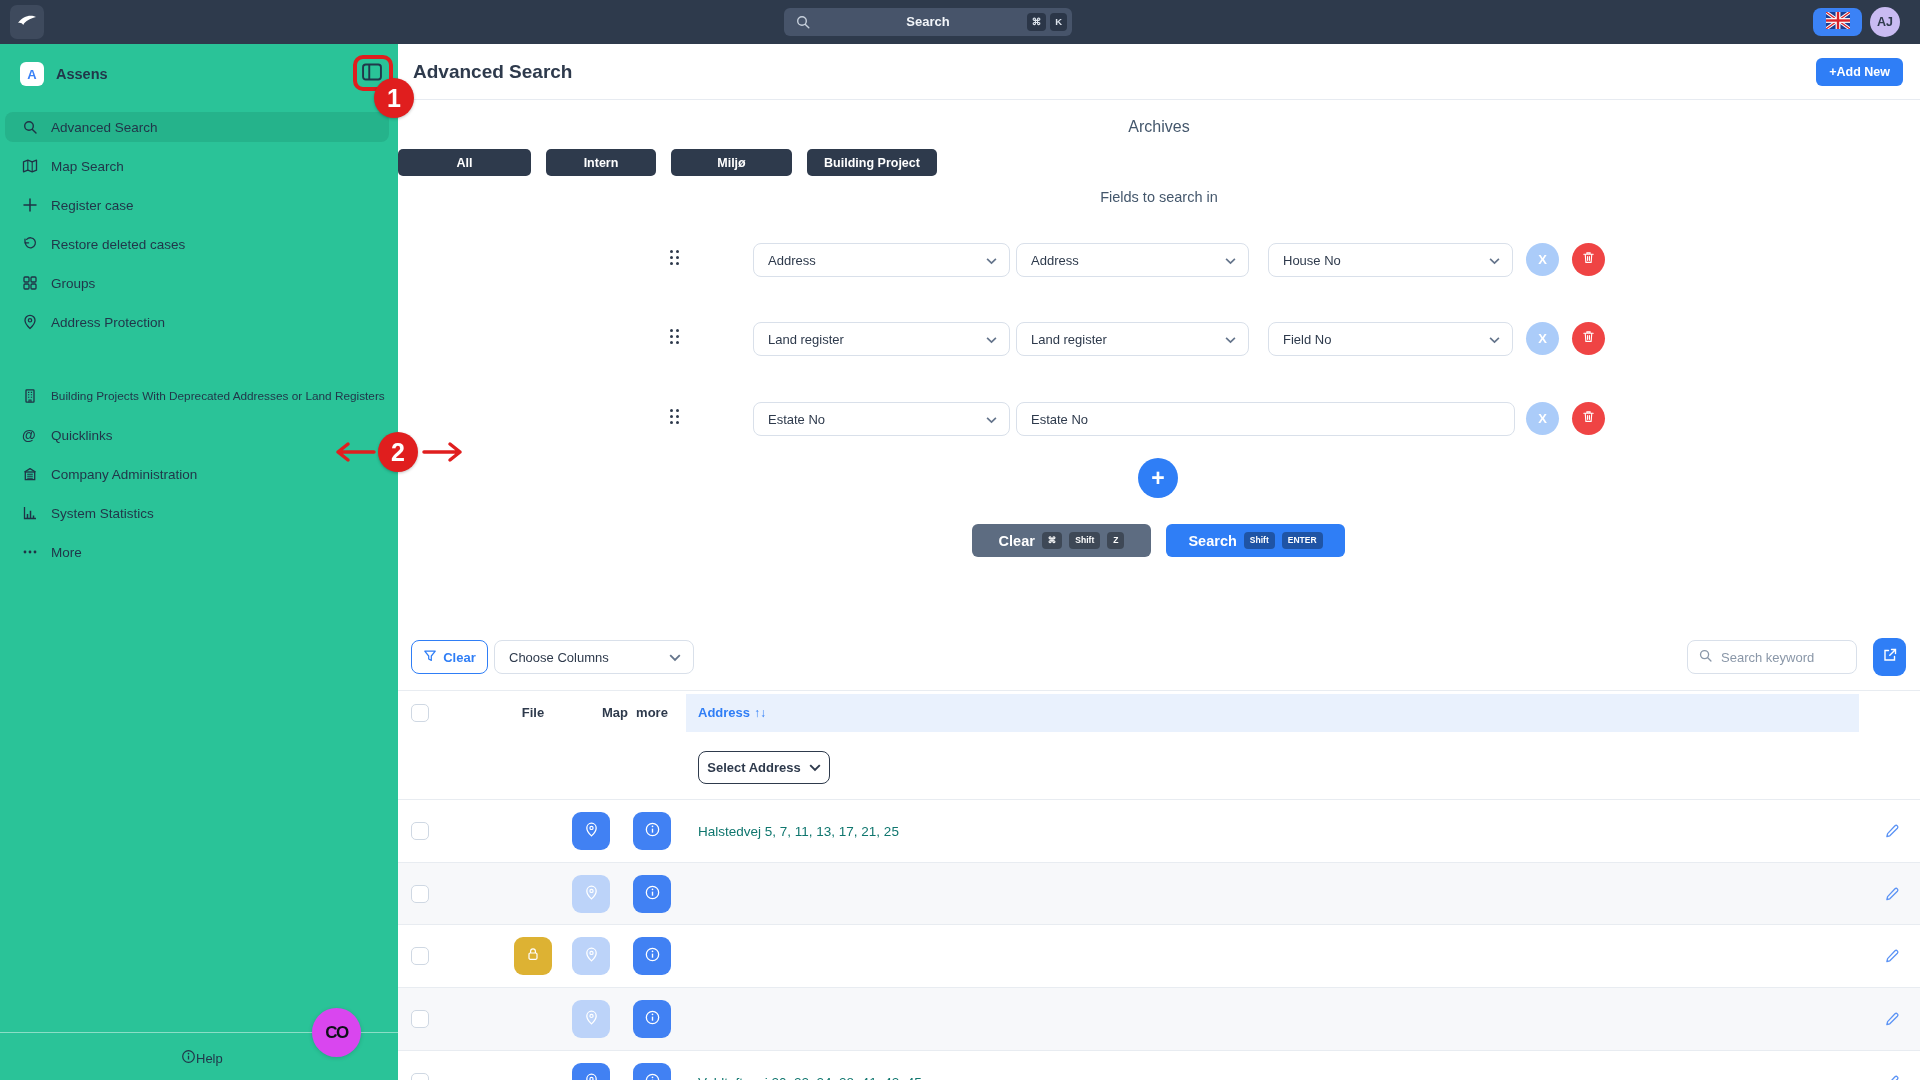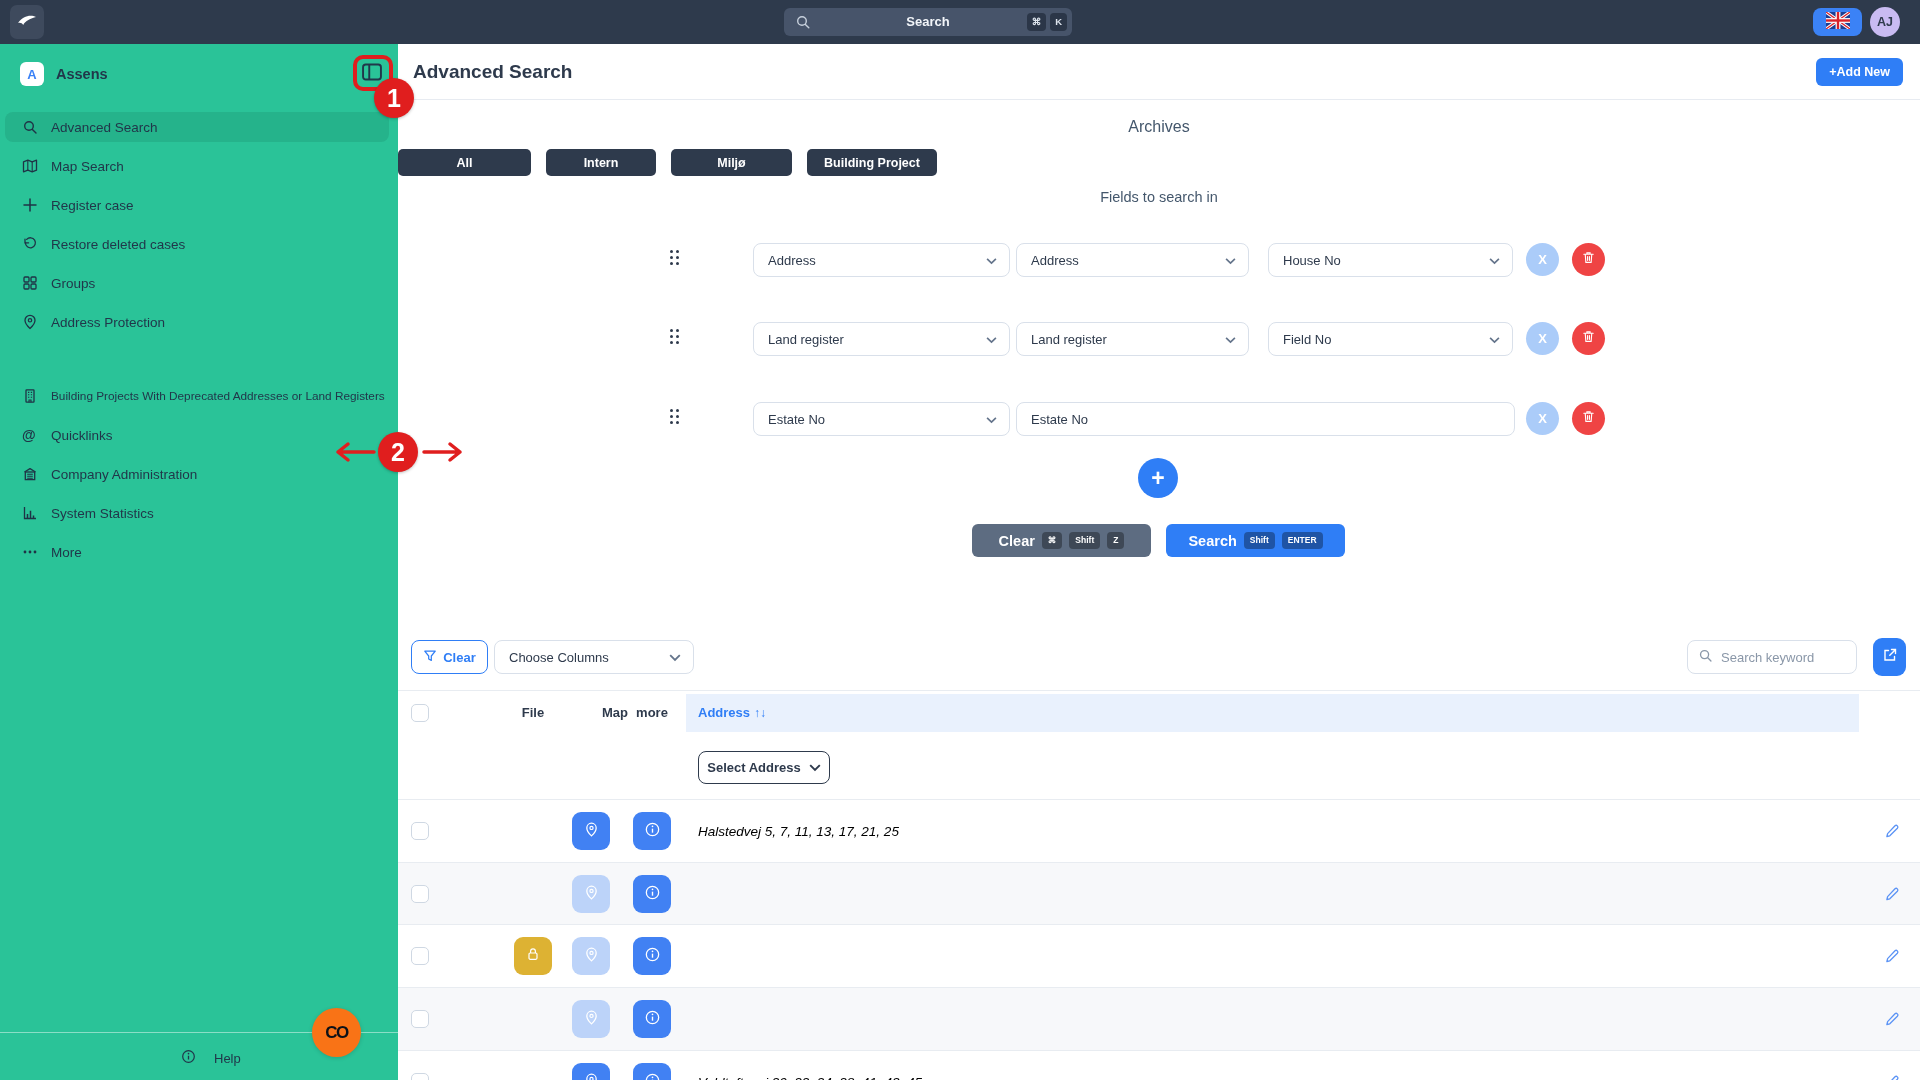--- a/index.html
+++ b/index.html
@@ -34,23 +34,23 @@
   .collapse { position:absolute; left:360px; top:17px; width:26px; height:24px; color:#21374a; }
   .nav { position:absolute; left:5px; top:68px; right:9px; }
   .nitem { height:30px; margin-bottom:9px; display:flex; align-items:center; padding-left:17px;
     border-radius:8px; color:#21374a; font-size:13.5px; white-space:nowrap; }
   .nitem .nicon { width:16px; height:16px; margin-right:13px; flex:0 0 16px; color:#1f3346; }
   .nitem.active { background:rgba(0,40,30,0.10); }
   .nav .nitem:nth-child(7) { font-size:11.8px;margin-top:44px; }
   .glyph-at { font-size:14px; font-weight:bold; line-height:16px; width:16px; text-align:center; }
   .sb-divider { position:absolute; left:0; top:988px; width:100%; height:1px; background:rgba(255,255,255,0.45); }
   .widgetlogo { position:absolute; left:312px; top:964px; width:49px; height:49px; border-radius:50%;
-    background:#f97316; display:flex; align-items:center; justify-content:center;
+    background:#d946ef; display:flex; align-items:center; justify-content:center;
     font-weight:bold; font-size:17px; letter-spacing:-1.5px; color:#0d1117; box-shadow:0 1px 4px rgba(0,0,0,0.15); }
-  .helplink { position:absolute; left:181px; top:1005px; display:flex; align-items:center; gap:18px;
+  .helplink { position:absolute; left:181px; top:1005px; display:flex; align-items:center; gap:0;
     color:#21374a; font-size:13px; }
 
   
   .main { position:absolute; left:398px; top:44px; width:1522px; height:1036px; background:#fff; overflow:hidden; }
   .mheader { position:absolute; left:0; top:0; width:100%; height:56px; border-bottom:1px solid #e7ebf1; background:#fff; }
   .ptitle { position:absolute; left:15px; top:17px; font-size:19px; font-weight:bold; color:#2e3a4c; }
   .addnew { position:absolute; right:17px; top:14px; height:28px; padding:0 13px; border-radius:6px;
     background:#2f7ef6; color:#fff; font-size:12.5px; font-weight:bold;
     display:flex; align-items:center; }
 
@@ -124,21 +124,21 @@
   .trow { position:absolute; left:0; width:100%; height:63px; border-top:1px solid #e8ecf1; background:#fff; }
   .trow.alt { background:#f7f8fa; }
   .t1{ top:755px; } .t2{ top:818px; } .t3{ top:880px; } .t4{ top:943px; } .t5{ top:1006px; }
   .trow .cb { position:absolute; left:13px; top:22px; }
   .sqbtn { position:absolute; top:12px; width:38px; height:38px; border-radius:9px; color:#fff;
     display:flex; align-items:center; justify-content:center; }
   .b-lock { left:116px; background:#ddb233; }
   .b-map  { left:174px; background:#4181f3; }
   .b-map.off { background:#bcd3f9; }
   .b-info { left:235px; background:#4181f3; }
-  .addrtxt { position:absolute; left:300px; top:24px; font-size:13.5px; color:#000000;font-style:italic; }
+  .addrtxt { position:absolute; left:300px; top:24px; font-size:13.5px; color:#0f766e; }
   .editbtn { position:absolute; left:1486px; top:23px; color:#5b93f5; }
 
   
   .ann { z-index:50; }
   .ann-rect { position:absolute; left:353px; top:55px; width:40px; height:36px;
     border:4px solid #e01e1e; border-radius:10px; }
   .ann-badge { position:absolute; width:40px; height:40px; border-radius:50%; background:#e01e1e;
     color:#fff; font-size:25px; font-weight:bold; display:flex; align-items:center; justify-content:center;
     box-shadow:0 1px 3px rgba(0,0,0,0.25); }
   .ann-b1 { left:374px; top:78px; }

